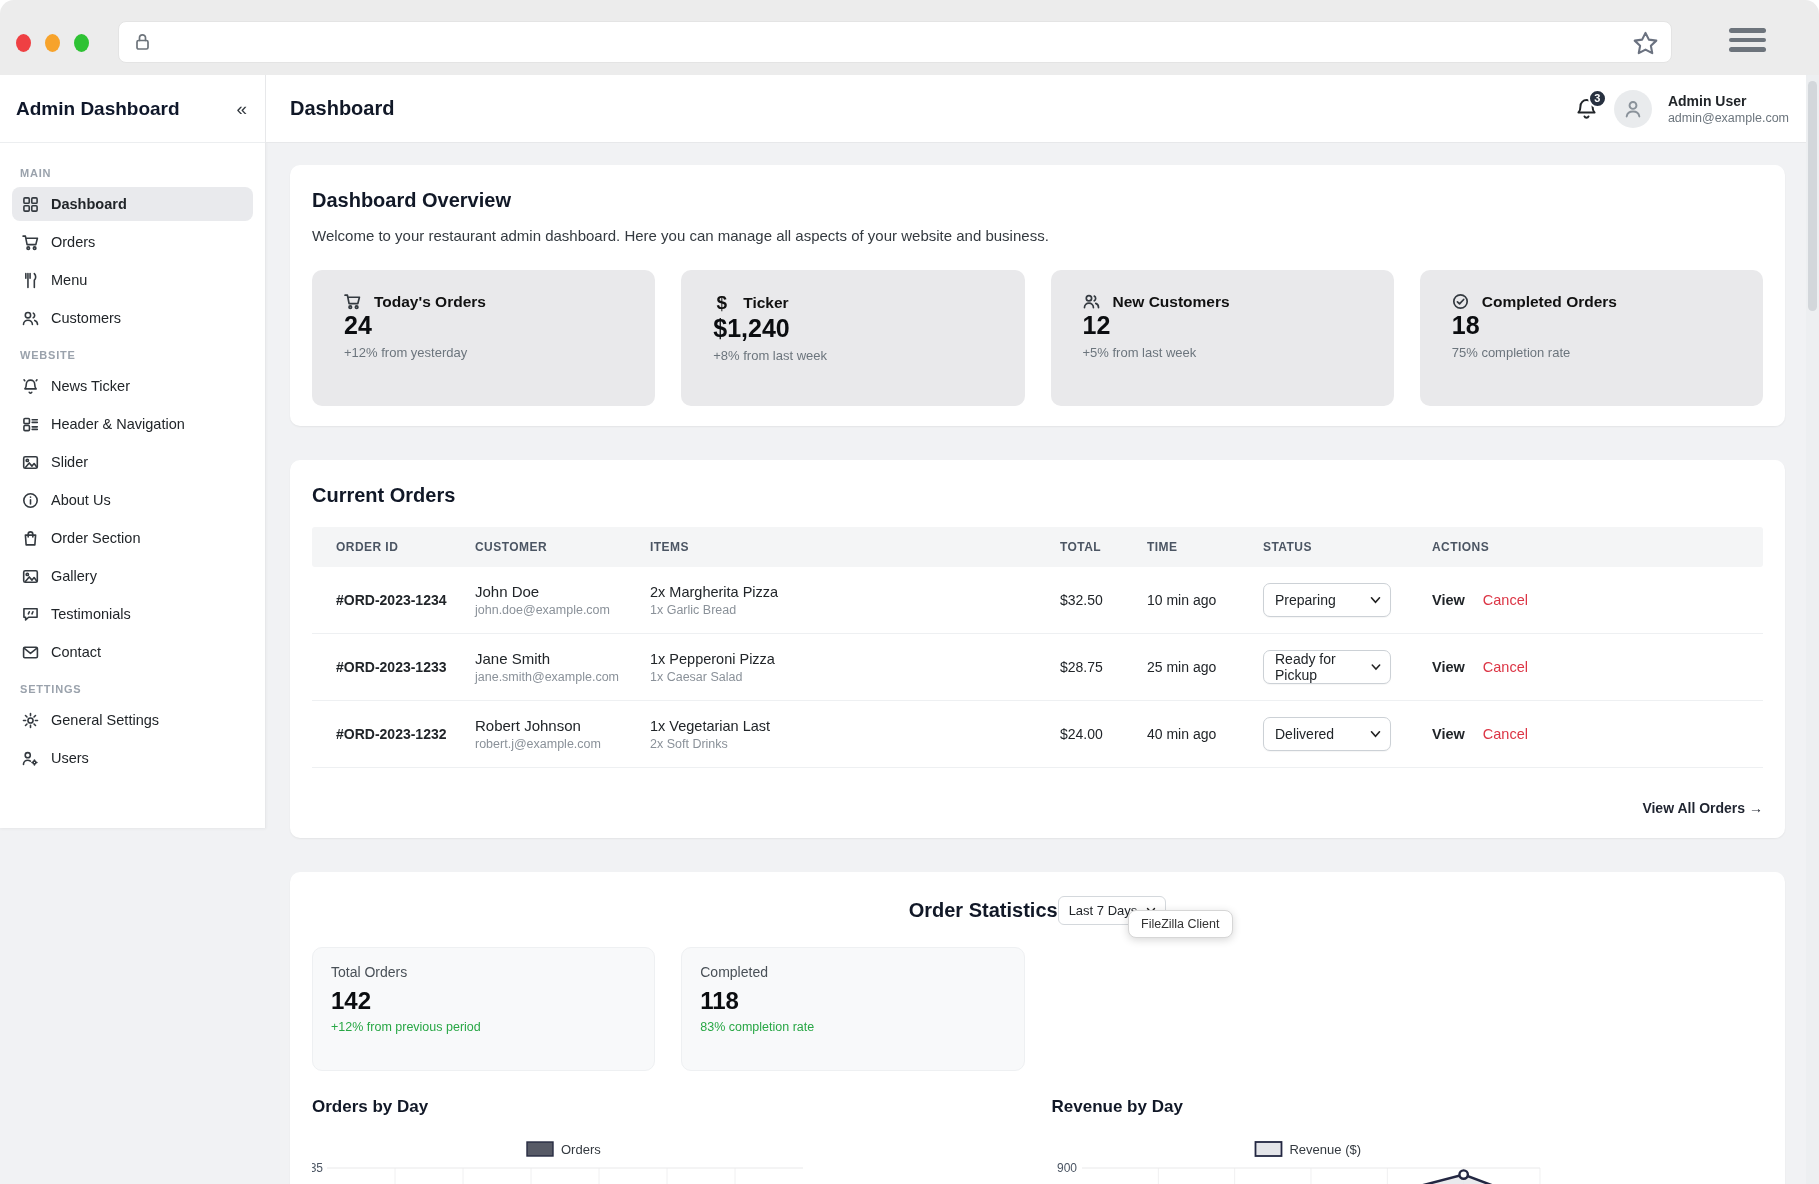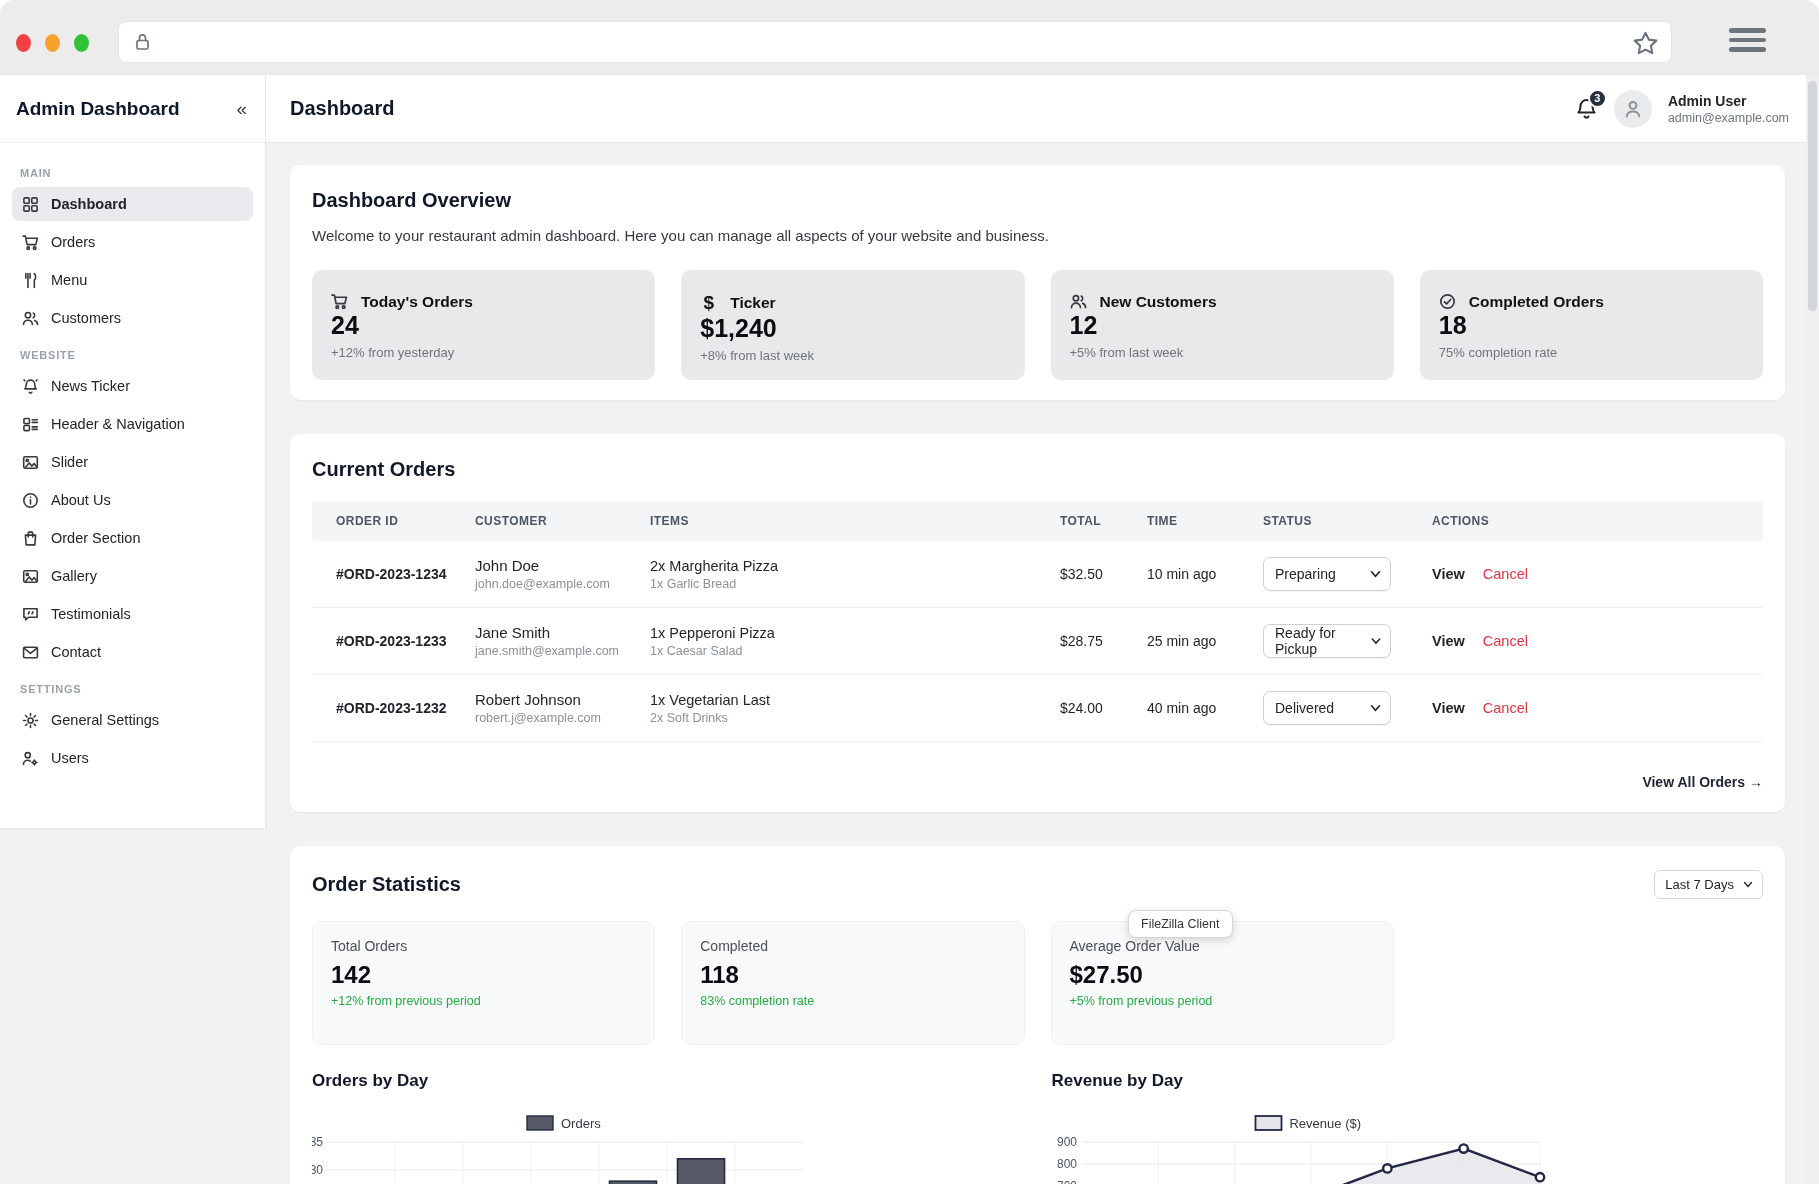--- a/index.html
+++ b/index.html
@@ -46,21 +46,21 @@
   .u-name { font-size:14px; font-weight:700; }
   .u-mail { font-size:12.5px; color:#6c757d; margin-top:2px; }
 
   .content { padding:22px 34px 0 24px; }
   .card { background:#fff; border-radius:10px; box-shadow:0 1px 2px rgba(0,0,0,.06); padding:24px 22px 20px; }
   .card + .card { margin-top:34px; }
   .sec-title { font-size:20px; font-weight:700; color:#111827; }
   .welcome { font-size:15px; color:#343a40; margin-top:15px; }
 
   .stat-grid { display:grid; grid-template-columns:repeat(4,1fr); gap:26px; margin-top:26px; }
-  .stat-card { background:#e9e9eb; border-radius:10px; padding:22px 19px 20px; height:110px; }
+  .stat-card { background:#e9e9eb; border-radius:10px; padding:22px 32px 20px; height:136px; }
   .stat-head { display:flex; align-items:center; gap:13px; font-size:15.5px; font-weight:700; color:#111; }
   .stat-head .ico svg { stroke-width:1.6; }
   .dollar { font-size:19px; font-weight:700; width:17px; text-align:center; }
   .stat-value { font-size:25px; font-weight:800; color:#0b0d10; }
   .stat-sub { font-size:13px; color:#6c757d; margin-top:5px; }
 
   
   .tbl { margin-top:20px; }
   .t-head, .t-row { display:grid; grid-template-columns:139px 175px 410px 87px 116px 169px 1fr; align-items:center; }
   .t-head { height:40px; background:#f4f5f6; border-radius:3px; }
@@ -74,21 +74,21 @@
   .select { display:inline-flex; align-items:center; justify-content:space-between; background:#fff;
     border:1px solid #ccd1d6; border-radius:7px; height:34px; width:128px; padding:0 9px 0 11px;
     font-size:14px; cursor:pointer; box-shadow:0 1px 1px rgba(0,0,0,.04); }
   .actions { display:flex; gap:18px; }
   .view-link { font-size:14.5px; font-weight:600; color:#212529; cursor:pointer; }
   .cancel-link { font-size:14.5px; color:#dc3545; cursor:pointer; }
   .view-all-row { display:flex; justify-content:flex-end; margin-top:32px; padding-bottom:2px; }
   .view-all { font-size:14px; font-weight:700; color:#1f2430; cursor:pointer; }
 
   
-  .os-head { display:flex; align-items:center; justify-content:space-between; }
+  .os-head { display:flex; align-items:center; justify-content:center; }
   .small-select { display:inline-flex; align-items:center; gap:9px; background:#fff; border:1px solid #d4d8dc;
     border-radius:6px; height:29px; padding:0 9px 0 10px; font-size:13px; cursor:pointer; }
   .os-grid { display:grid; grid-template-columns:repeat(4,1fr); gap:26px; margin-top:22px; }
   .os-card { background:#f8f9fa; border:1px solid #eef0f2; border-radius:10px; padding:16px 18px; height:124px; }
   .os-label { font-size:14px; color:#495057; }
   .os-value { font-size:24px; font-weight:800; margin-top:7px; color:#0b0d10; }
   .os-sub { font-size:12.5px; margin-top:5px; color:#6c757d; }
   .os-sub.success { color:#28a745; }
   .os-sub.danger { color:#dc3545; }
 
@@ -478,25 +478,20 @@
         <div class="os-grid">
           <div class="os-card">
             <div class="os-label">Total Orders</div>
             <div class="os-value">142</div>
             <div class="os-sub success">+12% from previous period</div>
           </div>
           <div class="os-card">
             <div class="os-label">Completed</div>
             <div class="os-value">118</div>
             <div class="os-sub success">83% completion rate</div>
-          </div>
-          <div class="os-card">
-            <div class="os-label">Average Order Value</div>
-            <div class="os-value">$27.50</div>
-            <div class="os-sub success">+5% from previous period</div>
           </div>
         </div>
 
         <div class="charts-row">
           <div class="chart-block">
             <div class="chart-title">Orders by Day</div>
             <svg id="chart-orders" width="520" height="230">
                 <line x1="83" y1="33" x2="83" y2="230" stroke="#f0f0f1"></line>
                 <line x1="151" y1="33" x2="151" y2="230" stroke="#f0f0f1"></line>
                 <line x1="219" y1="33" x2="219" y2="230" stroke="#f0f0f1"></line>

